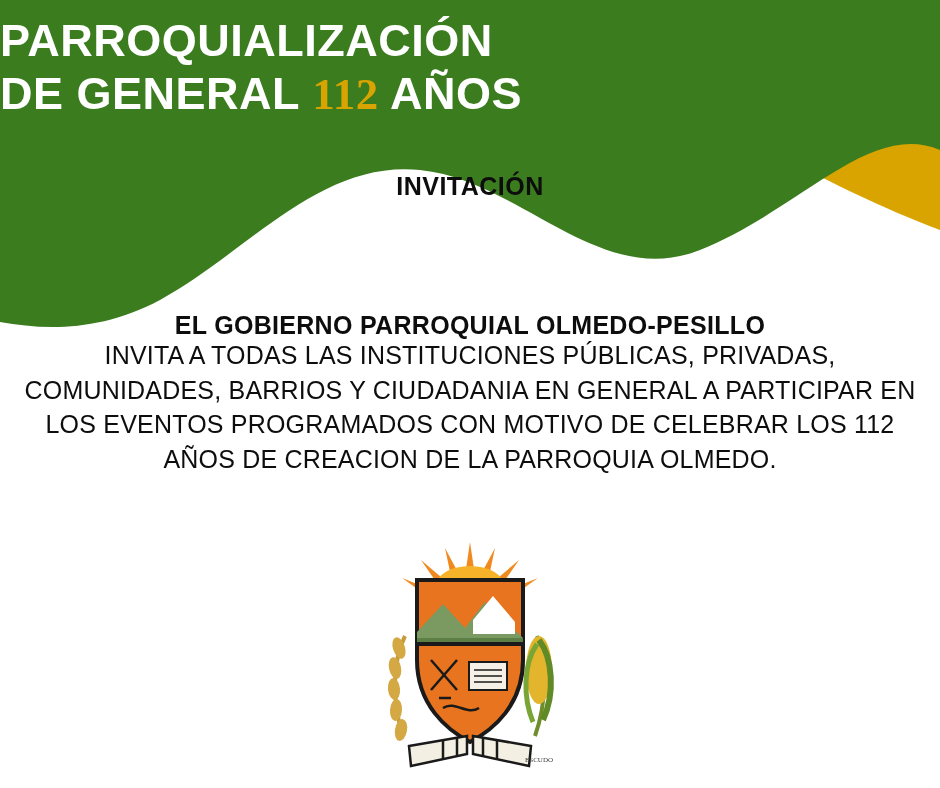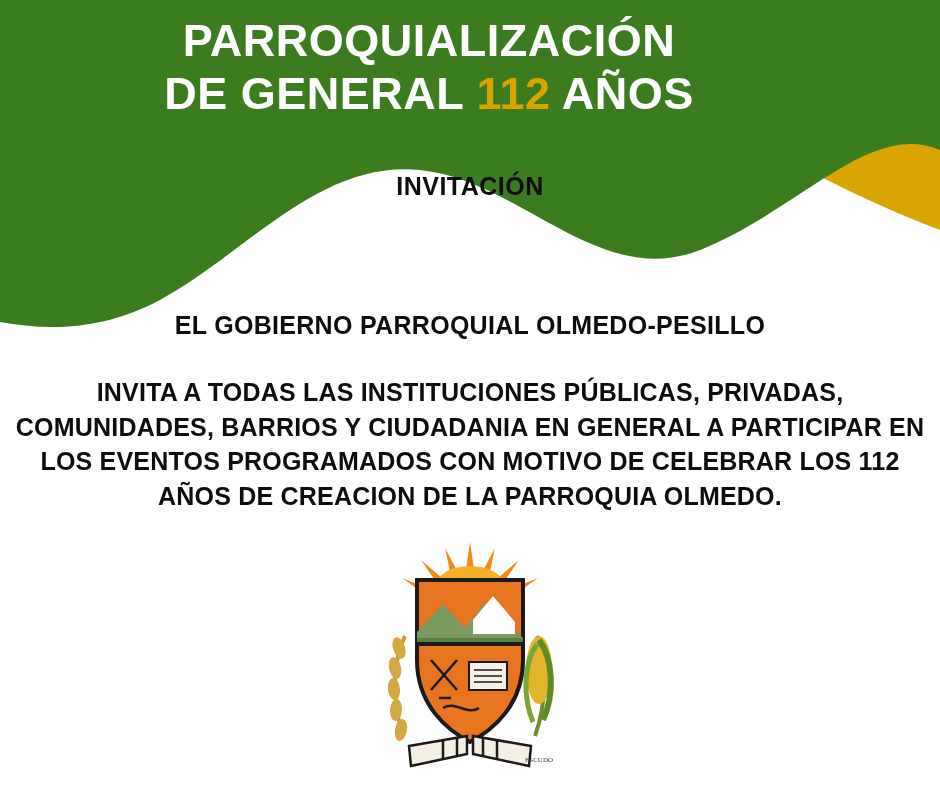--- a/index.html
+++ b/index.html
@@ -28,39 +28,39 @@
     z-index: 0;
   }
 
   
   .header-block {
     position: absolute;
     z-index: 3;
     left: 0;
     top: 14px;
     width: 858px;
-    text-align: center;
     color: #ffffff;
   }
   .title-line1 {
     font-size: 45px;
     font-weight: bold;
     letter-spacing: 0.5px;
     line-height: 1.18;
     margin: 0;
   }
   .title-line2 {
     font-size: 45px;
     font-weight: bold;
     letter-spacing: 0.5px;
     line-height: 1.18;
     margin: 0;
   }
   .accent-number {
     color: #d9a400;
+    font-family: Liberation Serif, serif;
   }
 
   
   .invite-label {
     position: absolute;
     z-index: 3;
     left: 0;
     top: 172px;
     width: 940px;
     text-align: center;
@@ -83,25 +83,24 @@
     margin-top: 47px;
   }
   .body-paragraph {
     position: absolute;
     z-index: 3;
     left: 10px;
     top: 338px;
     width: 920px;
     text-align: center;
     font-size: 25px;
-    font-weight: bold;
+    font-weight: normal;
     color: #0d0d0d;
     line-height: 1.38;
     letter-spacing: 0.2px;
-    margin-top: 37px;
   }
 
   
   .emblem-wrap {
     position: absolute;
     z-index: 3;
     left: 347px;
     top: 540px;
     width: 246px;
     height: 240px;

